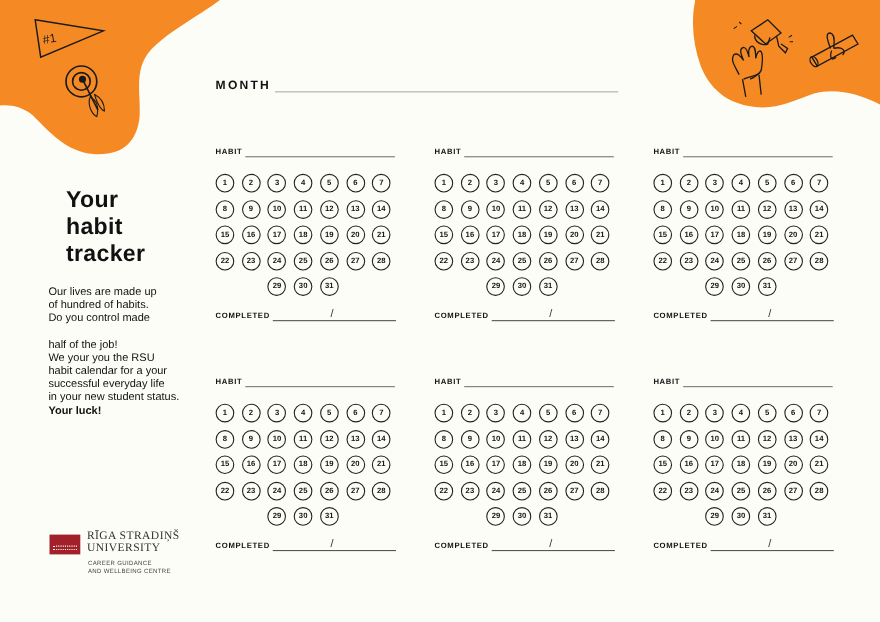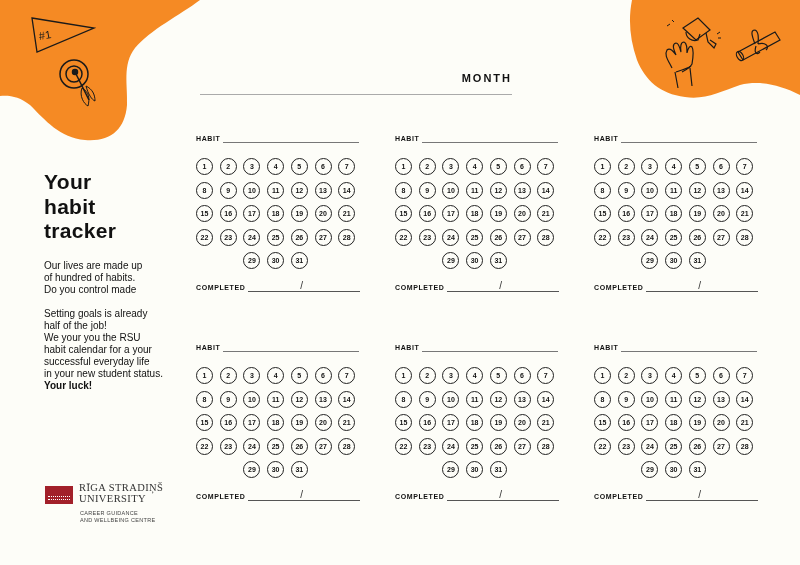--- a/index.html
+++ b/index.html
@@ -1,22 +1,22 @@
 <!DOCTYPE html>
 <html><head>
 <meta charset="utf-8">
 <style>
   html, body { margin: 0; padding: 0; }
   body { width: 800px; height: 565px; position: relative; overflow: hidden; background: #fdfdf8; font-family: "Liberation Sans", sans-serif; color: #111; }
   .blob { position: absolute; }
-  .month { position: absolute; left: 196px; top: 72px; display: flex; align-items: flex-end; flex-direction: column; }
+  .month { position: absolute; left: 196px; top: 72px; display: flex; align-items: center; }
   .month-label { font-size: 11px; font-weight: bold; letter-spacing: 2px; line-height: 12px; }
   .month-line { width: 312px; border-bottom: 1.5px solid #aaa; margin-left: 4px; height: 10px; }
   .left { position: absolute; left: 44px; top: 170px; width: 150px; }
-  .title { font-size: 21px; font-weight: bold; line-height: 24.5px; margin: 0 0 16px 0; letter-spacing: 0.3px; }
+  .title { font-size: 21px; font-weight: bold; line-height: 24.5px; margin: 0 0 16px 16px; letter-spacing: 0.3px; }
   .para { font-size: 10px; line-height: 12.1px; margin: 0 0 12px 0; }
   .para p { margin: 0; }
   .bold { font-weight: bold; }
   .logo { position: absolute; left: 45px; top: 482px; width: 140px; }
   .logo-mark { position: absolute; left: 0; top: 4px; width: 28px; height: 18px; background: #a2202a; }
   .logo-mark::after { content: ""; position: absolute; left: 3px; right: 3px; top: 10px; height: 2px; border-top: 1px dotted #fff; border-bottom: 1px dotted #fff; }
   .logo-name { position: absolute; left: 34px; top: 0; font-family: "Liberation Serif", serif; font-size: 10.5px; line-height: 11px; color: #333; letter-spacing: 0.4px; }
   .logo-sub { position: absolute; left: 35px; top: 28px; font-size: 5.5px; line-height: 7px; color: #444; letter-spacing: 0.3px; }
   .block { position: absolute; width: 170px; }
   .habit-row { display: flex; align-items: flex-end; height: 12px; }
@@ -77,21 +77,20 @@
     <div>Your</div>
     <div>habit</div>
     <div>tracker</div>
   </h1>
   <div class="para">
     <p>Our lives are made up</p>
     <p>of hundred of habits.</p>
     <p>Do you control made</p>
   </div>
   <div class="para">
-    <p>Setting goals is already</p>
     <p>half of the job!</p>
     <p>We your you the RSU</p>
     <p>habit calendar for a your</p>
     <p>successful everyday life</p>
     <p>in your new student status.</p>
     <p class="bold">Your luck!</p>
   </div>
 </div>
 
 <div class="logo">

